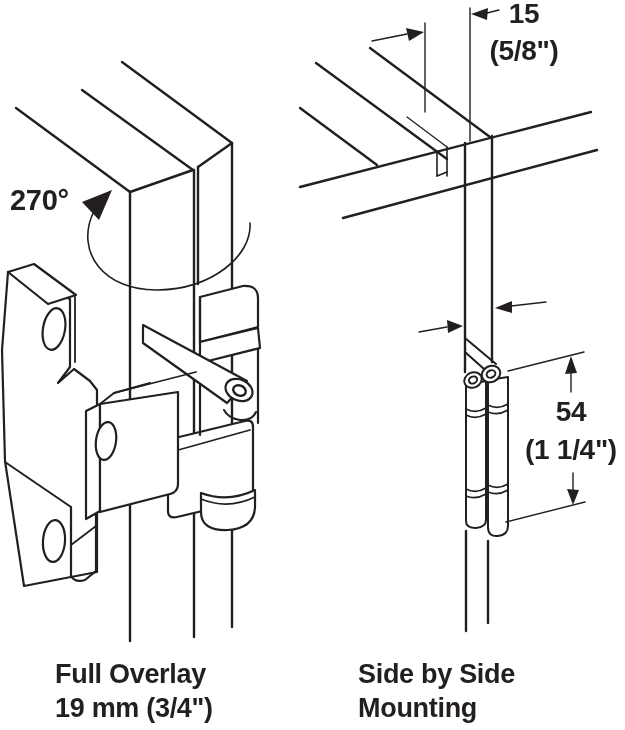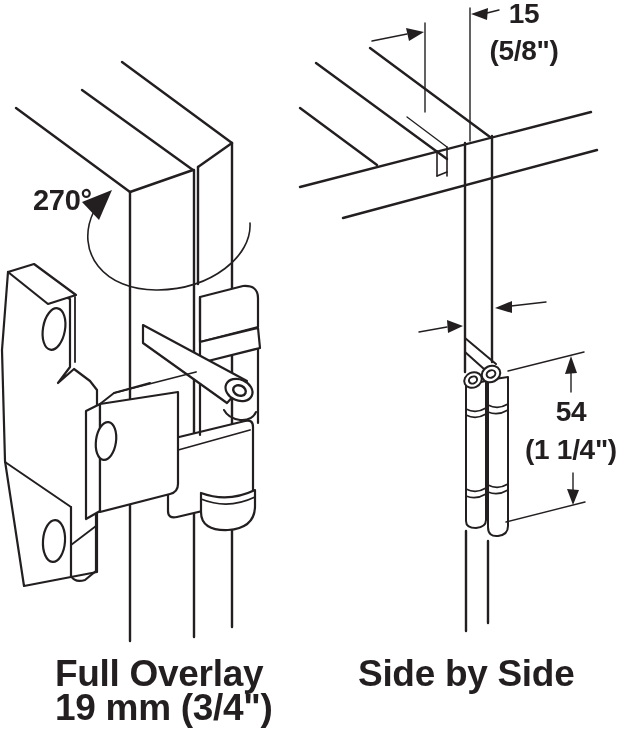--- a/index.html
+++ b/index.html
@@ -8,21 +8,21 @@
     font-family:"Liberation Sans", sans-serif;
   }
   .lineart{position:absolute;left:0;top:0;}
   .txt{
     position:absolute;color:#231f20;font-weight:bold;white-space:pre;
     letter-spacing:-0.3px;
   }
   .dim{font-size:28px;line-height:37px;}
   .dim33{line-height:38px;}
   .ctr{text-align:center;}
-  .caption{font-size:37px;line-height:34px;}
+  .caption{font-size:27px;line-height:34px;}
   .rot{font-size:29px;}
 </style>
 </head>
 <body>
 
 <div class="canvas">
 
 <svg class="lineart" width="625" height="730" viewBox="0 0 625 730" fill="none" stroke="#231f20" stroke-linecap="round" stroke-linejoin="round">
 
   <g stroke-width="2.4">
@@ -135,24 +135,24 @@
   <g stroke-width="1.4">
     <path d="M508,371 L584,352"></path>
     <path d="M506,522 L585,502"></path>
     <path d="M571,392 V372"></path>
     <polygon points="571,356 565,374 577,373" fill="#231f20" stroke="none"></polygon>
     <path d="M573,473 V490"></path>
     <polygon points="573,505 567,489 579,490" fill="#231f20" stroke="none"></polygon>
   </g>
 </svg>
 
-  <div class="txt rot" style="left:10px;top:184px;margin-left:23px;">270°</div>
+  <div class="txt rot" style="left:10px;top:184px;">270°</div>
 
   <div class="txt dim ctr" style="left:454px;top:-5px;width:140px;"><span>15</span><br><span>(5/8")</span></div>
 
 
   <div class="txt dim dim33 ctr" style="left:504px;top:393px;width:134px;"><span>54</span><br><span>(1 1/4")</span></div>
 
   <div class="txt caption" style="left:55px;top:657px;"><span>Full Overlay</span><br><span>19 mm (3/4")</span></div>
 
-  <div class="txt caption" style="left:358px;top:657px;"><span>Side by Side</span><br></div>
+  <div class="txt caption" style="left:358px;top:657px;"><span>Side by Side</span><br><span>Mounting</span></div>
 
 </div>
 
 </body></html>

